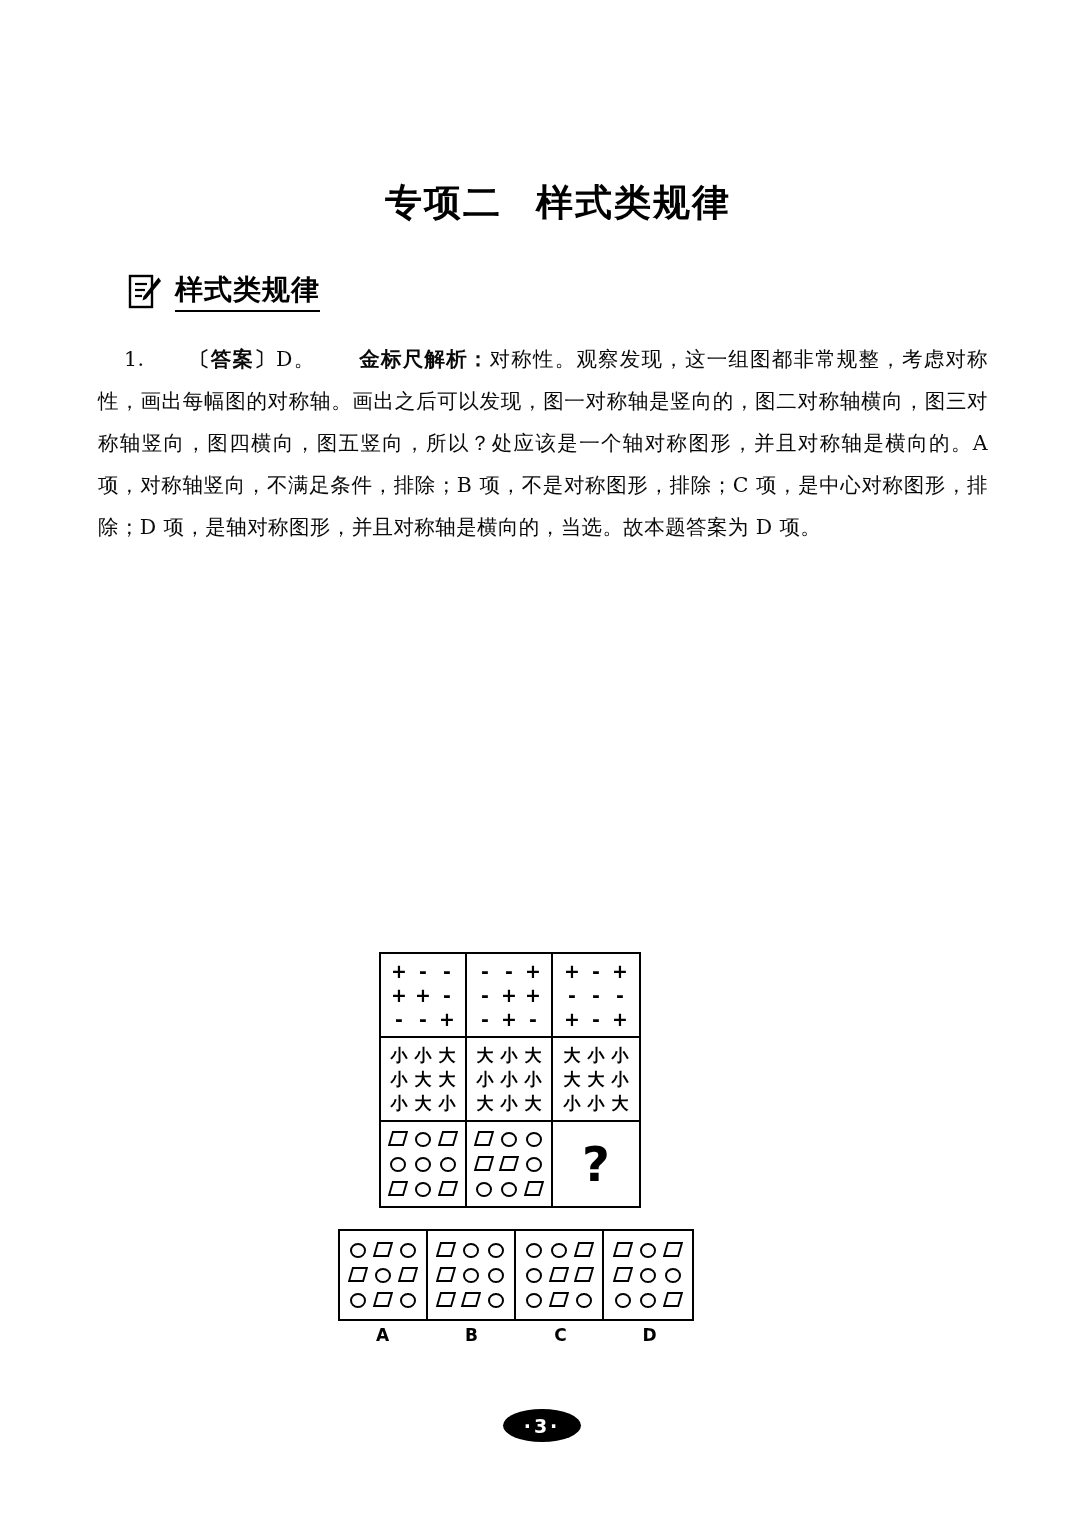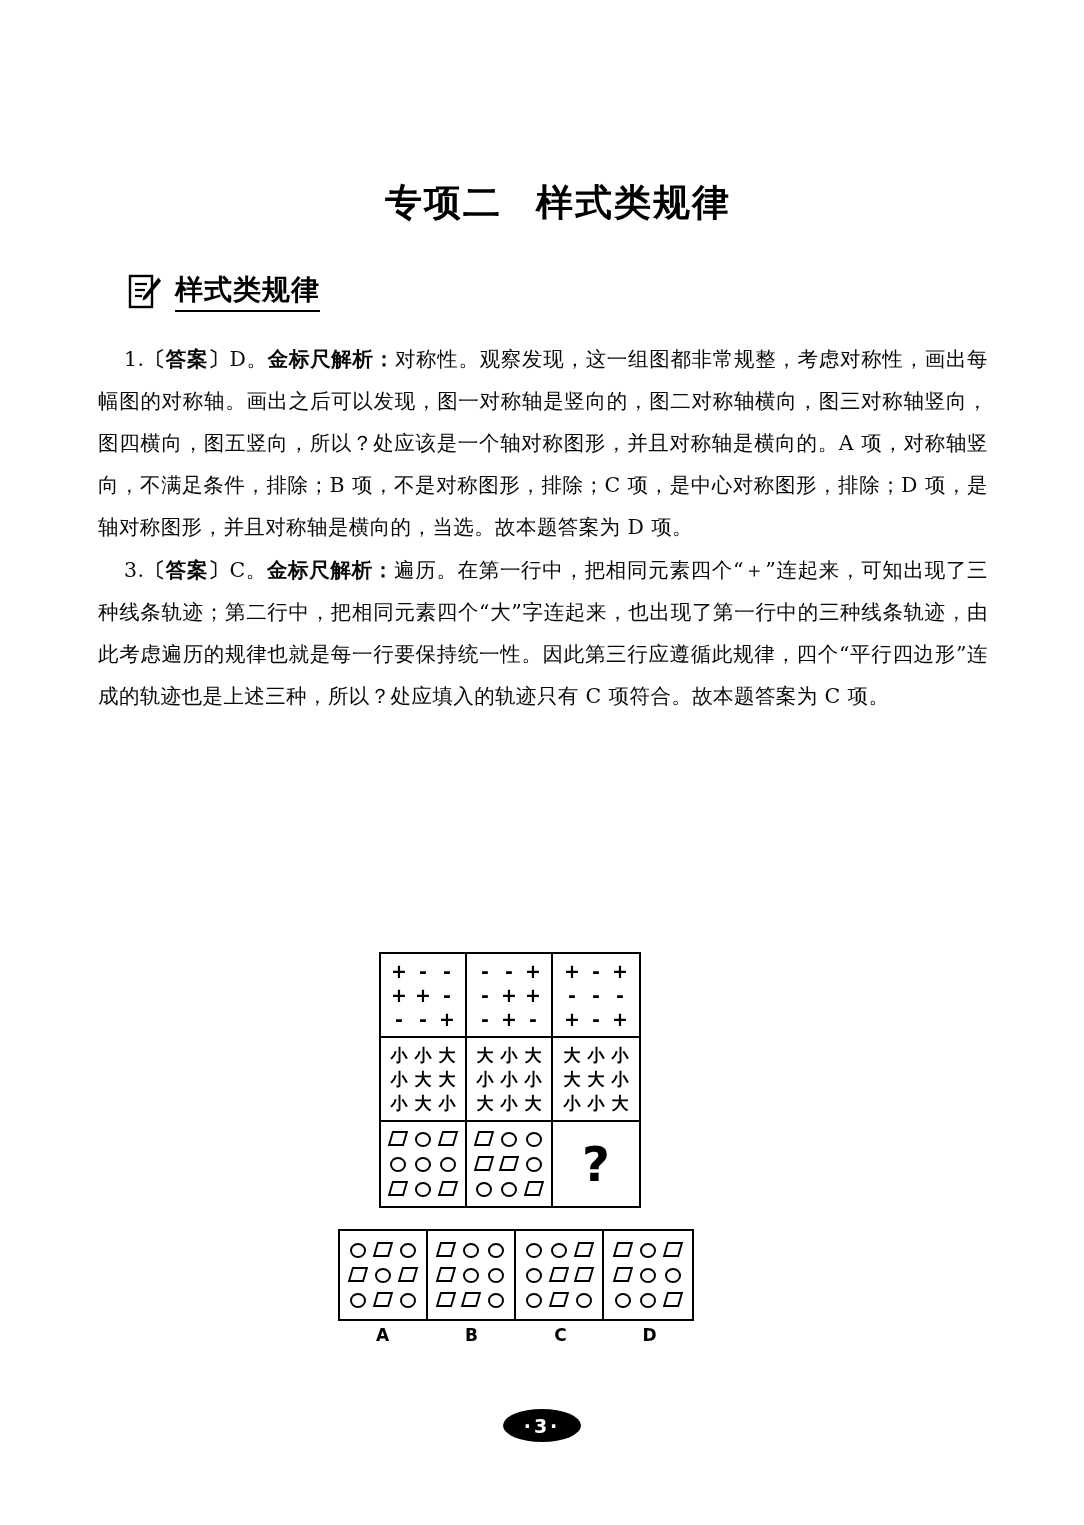--- a/index.html
+++ b/index.html
@@ -77,20 +77,21 @@
     text-align-last: left;
     text-justify: inter-character;
     letter-spacing: 0.4px;
     margin: 0 0 1px 0;
     color: #0a0a0a;
   }
   .para .indent { display: inline-block; width: 26px; }
   .para b, .para .bold {
     font-family: "DejaVu Sans", "Liberation Sans", sans-serif;
     font-weight: bold;
+    margin-left: 44px;
   }
 
   
   .figure-matrix {
     position: absolute;
     top: 952px;
     left: 379px;
     width: 262px;
     height: 256px;
     border: 2.5px solid #000;
@@ -235,23 +236,20 @@
     <span class="section-head-label">样式类规律</span>
   </div>
 
   <div class="body-text">
 
     <p class="para">
       <span class="indent"></span><span>1.</span><span class="bold">〔答案〕</span><span>D。</span><span class="bold">金标尺解析：</span><span>对称性。观察发现，这一组图都非常规整，考虑对称性，画出每幅图的对称轴。画出之后可以发现，图一对称轴是竖向的，图二对称轴横向，图三对称轴竖向，图四横向，图五竖向，所以？处应该是一个轴对称图形，并且对称轴是横向的。A 项，对称轴竖向，不满足条件，排除；B 项，不是对称图形，排除；C 项，是中心对称图形，排除；D 项，是轴对称图形，并且对称轴是横向的，当选。故本题答案为 D 项。</span>
     </p>
 
 
-    <p class="para">
-      <span class="indent"></span><span>3.</span><span class="bold">〔答案〕</span><span>C。</span><span class="bold">金标尺解析：</span><span>遍历。在第一行中，把相同元素四个“＋”连起来，可知出现了三种线条轨迹；第二行中，把相同元素四个“大”字连起来，也出现了第一行中的三种线条轨迹，由此考虑遍历的规律也就是每一行要保持统一性。因此第三行应遵循此规律，四个“平行四边形”连成的轨迹也是上述三种，所以？处应填入的轨迹只有 C 项符合。故本题答案为 C 项。</span>
-    </p>
 
   </div>
 
   <div class="figure-matrix" id="matrix-figure">
       <div class="mcell">
         <div class="mini-grid">
           <div class="glyph plus">+</div>
           <div class="glyph dash">-</div>
           <div class="glyph dash">-</div>
           <div class="glyph plus">+</div>

